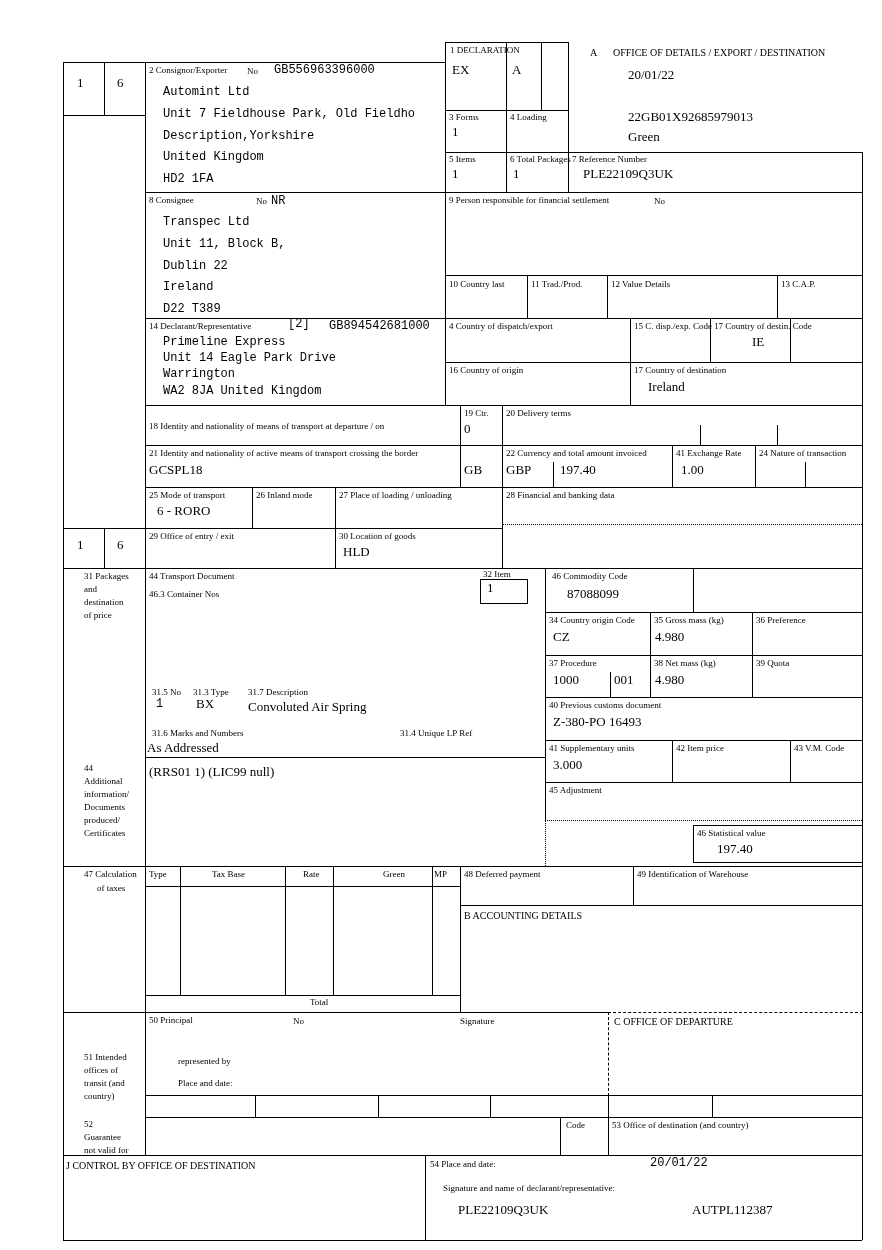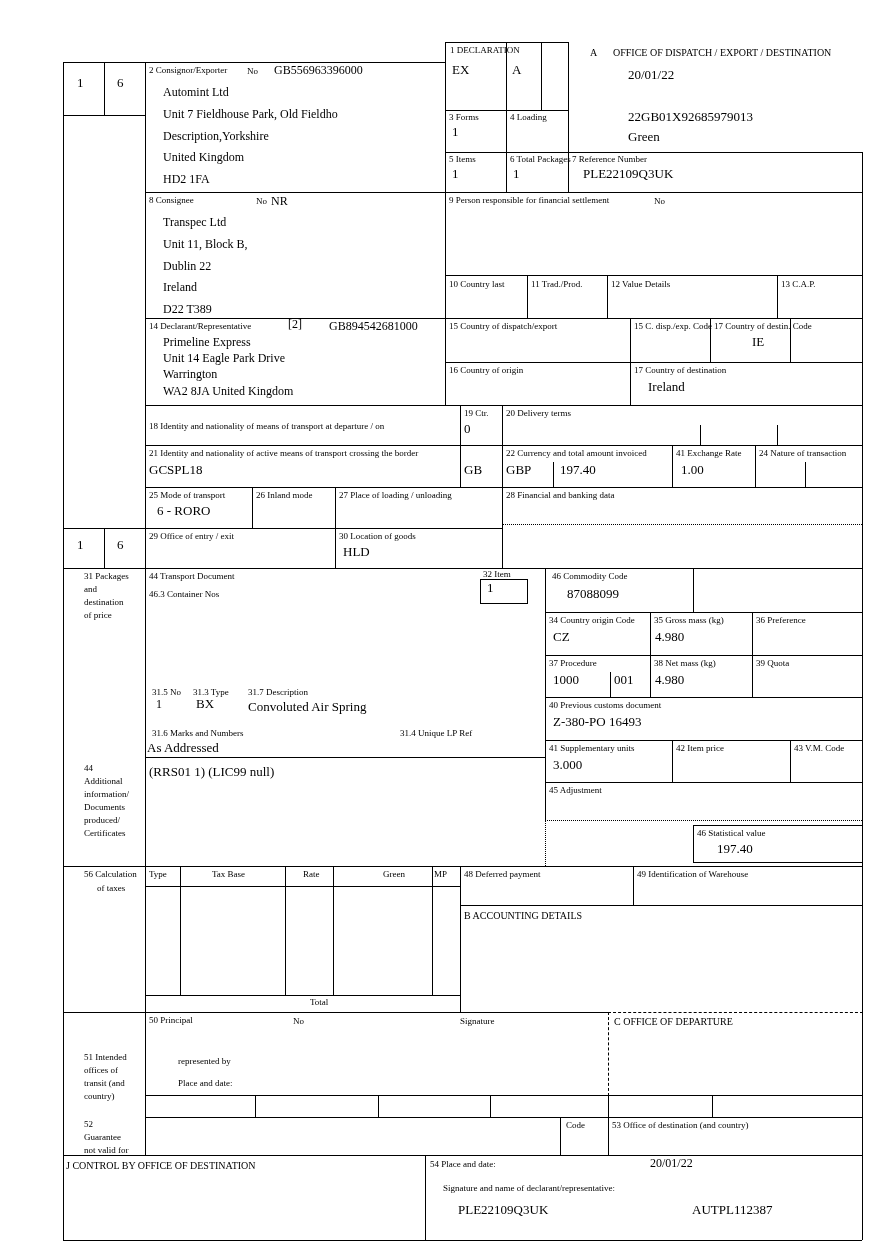--- a/index.html
+++ b/index.html
@@ -7,21 +7,21 @@
         font-family:"Liberation Serif", serif;overflow:hidden;}
   .hl,.vl{position:absolute;background:#000;}
   .hl{height:1px;}
   .vl{width:1px;}
   .hl.dot{background:none;border-top:1px dotted #000;height:0;}
   .vl.dot{background:none;border-left:1px dotted #000;width:0;}
   .t{position:absolute;white-space:nowrap;line-height:1.1;}
   .lbl{font-size:9px;}
   .lbl10{font-size:10px;}
   .val{font-size:13px;}
-  .v12{font-size:12px;}
+  .v12{font-size:12px;font-family:Liberation Mono, monospace;}
   .box{position:absolute;border:1px solid #000;}
   .dashbox{position:absolute;border:1px dashed #000;}
 </style>
 </head>
 <body>
 
 <div class="form">
 
   <div class="hl" style="left:63px;top:62px;width:382px"></div>
   <div class="hl" style="left:445px;top:42px;width:123px"></div>
@@ -111,21 +111,21 @@
 
   <div class="t val" style="left:77px;top:76px">1</div>
   <div class="t val" style="left:117px;top:76px">6</div>
   <div class="t val" style="left:77px;top:538px">1</div>
   <div class="t val" style="left:117px;top:538px">6</div>
 
   <div class="t lbl" style="left:450px;top:46px">1 DECLARATION</div>
   <div class="t val" style="left:452px;top:63px">EX</div>
   <div class="t val" style="left:512px;top:63px">A</div>
   <div class="t lbl10" style="left:590px;top:47px">A</div>
-  <div class="t lbl10" style="left:613px;top:47px">OFFICE OF DISPATCH / EXPORT / DESTINATION</div>
+  <div class="t lbl10" style="left:613px;top:47px">OFFICE OF DETAILS / EXPORT / DESTINATION</div>
   <div class="t val" style="left:628px;top:68px">20/01/22</div>
   <div class="t val" style="left:628px;top:110px">22GB01X92685979013</div>
   <div class="t val" style="left:628px;top:130px">Green</div>
 
   <div class="t lbl" style="left:149px;top:66px">2 Consignor/Exporter</div>
   <div class="t lbl" style="left:247px;top:67px">No</div>
   <div class="t v12" style="left:274px;top:64px">GB556963396000</div>
   <div class="t v12" style="left:163px;top:86px">Automint Ltd</div>
   <div class="t v12" style="left:163px;top:108px">Unit 7 Fieldhouse Park, Old Fieldho</div>
   <div class="t v12" style="left:163px;top:130px">Description,Yorkshire</div>
@@ -159,21 +159,21 @@
   <div class="t lbl" style="left:781px;top:280px">13 C.A.P.</div>
 
   <div class="t lbl" style="left:149px;top:322px">14 Declarant/Representative</div>
   <div class="t v12" style="left:288px;top:318px">[2]</div>
   <div class="t v12" style="left:329px;top:320px">GB894542681000</div>
   <div class="t v12" style="left:163px;top:336px">Primeline Express</div>
   <div class="t v12" style="left:163px;top:352px">Unit 14 Eagle Park Drive</div>
   <div class="t v12" style="left:163px;top:368px">Warrington</div>
   <div class="t v12" style="left:163px;top:385px">WA2 8JA United Kingdom</div>
 
-  <div class="t lbl" style="left:449px;top:322px">15 Country of dispatch/export</div>
+  <div class="t lbl" style="left:449px;top:322px">4 Country of dispatch/export</div>
   <div class="t lbl" style="left:634px;top:322px">15 C. disp./exp. Code</div>
   <div class="t lbl" style="left:714px;top:322px">17 Country of destin. Code</div>
   <div class="t val" style="left:752px;top:335px">IE</div>
   <div class="t lbl" style="left:449px;top:366px">16 Country of origin</div>
   <div class="t lbl" style="left:634px;top:366px">17 Country of destination</div>
   <div class="t val" style="left:648px;top:380px">Ireland</div>
 
   <div class="t lbl" style="left:149px;top:422px">18 Identity and nationality of means of transport at departure / on</div>
   <div class="t lbl" style="left:464px;top:409px">19 Ctr.</div>
   <div class="t val" style="left:464px;top:422px">0</div>
@@ -243,21 +243,21 @@
   <div class="t lbl" style="left:84px;top:790px">information/</div>
   <div class="t lbl" style="left:84px;top:803px">Documents</div>
   <div class="t lbl" style="left:84px;top:816px">produced/</div>
   <div class="t lbl" style="left:84px;top:829px">Certificates</div>
   <div class="t val" style="left:149px;top:765px">(RRS01 1) (LIC99 null)</div>
 
   <div class="t lbl" style="left:549px;top:786px">45 Adjustment</div>
   <div class="t lbl" style="left:697px;top:829px">46 Statistical value</div>
   <div class="t val" style="left:717px;top:842px">197.40</div>
 
-  <div class="t lbl" style="left:84px;top:870px">56 Calculation</div>
+  <div class="t lbl" style="left:84px;top:870px">47 Calculation</div>
   <div class="t lbl" style="left:97px;top:884px">of taxes</div>
   <div class="t lbl" style="left:149px;top:870px">Type</div>
   <div class="t lbl" style="left:212px;top:870px">Tax Base</div>
   <div class="t lbl" style="left:303px;top:870px">Rate</div>
   <div class="t lbl" style="left:383px;top:870px">Green</div>
   <div class="t lbl" style="left:434px;top:870px">MP</div>
   <div class="t lbl" style="left:310px;top:998px">Total</div>
   <div class="t lbl" style="left:464px;top:870px">48 Deferred payment</div>
   <div class="t lbl" style="left:637px;top:870px">49 Identification of Warehouse</div>
   <div class="t lbl10" style="left:464px;top:910px">B ACCOUNTING DETAILS</div>

